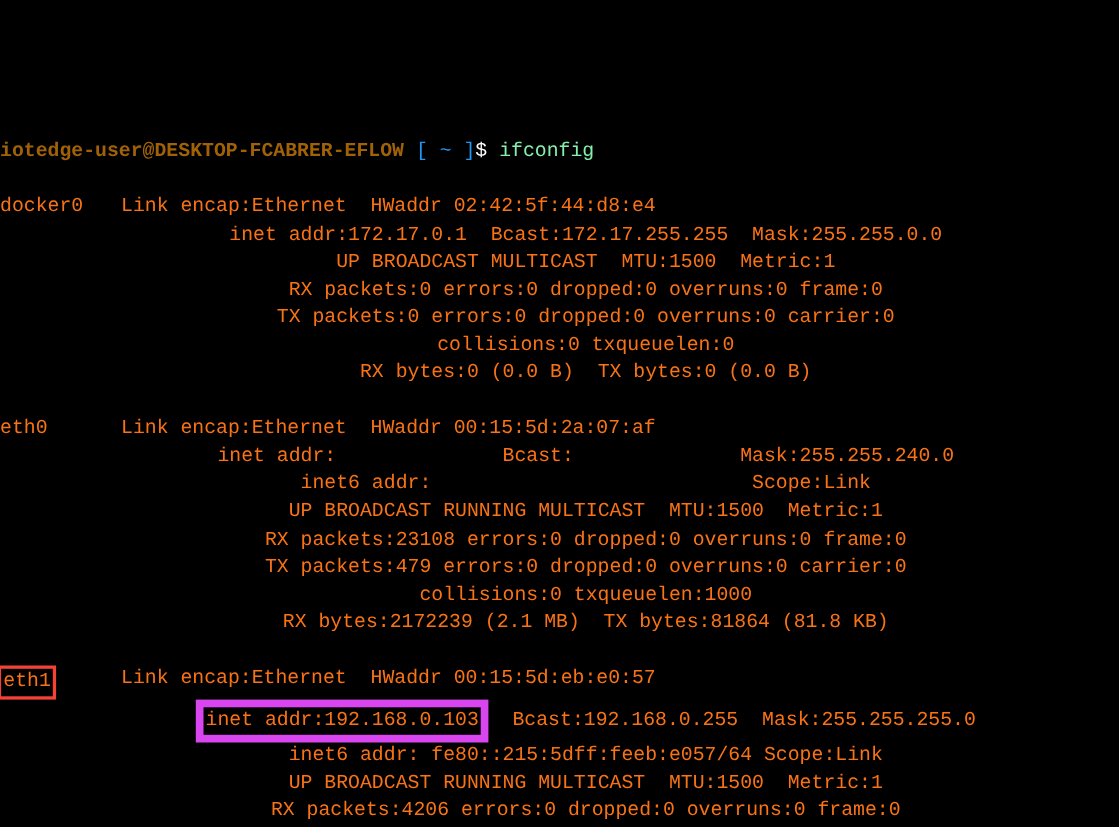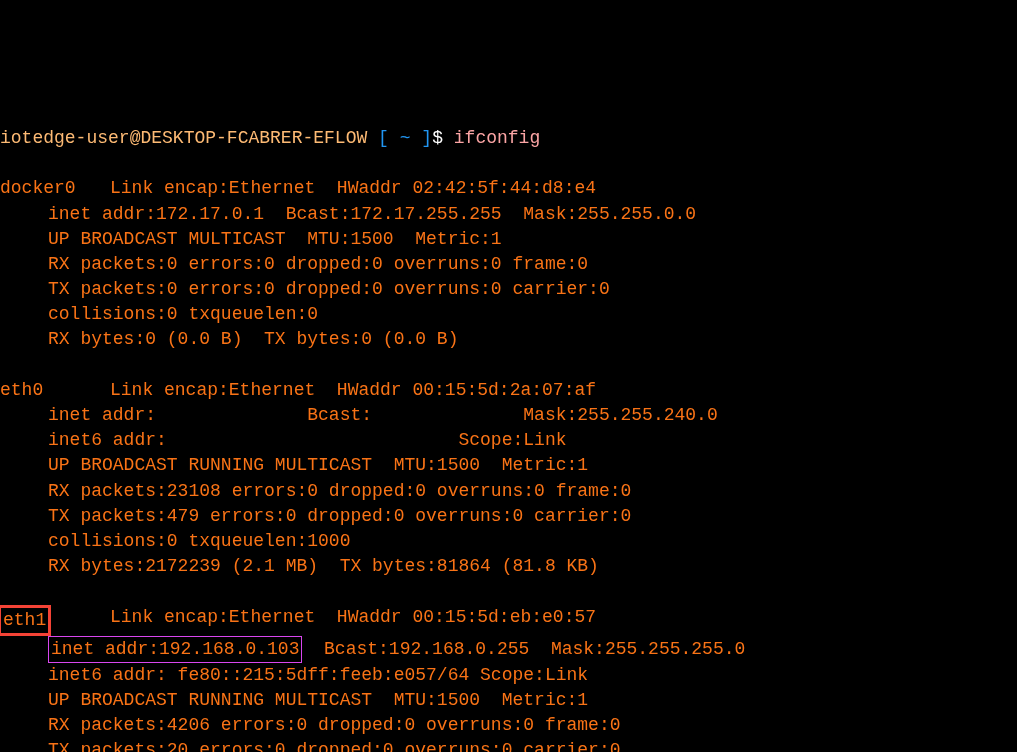--- a/index.html
+++ b/index.html
@@ -8,38 +8,38 @@
       color: #fff;
       font-family: 'Consolas', 'Courier New', monospace;
       font-size: 18px;
       line-height: 1.4;
       padding: 0;
       width: 1017px;
       height: 752px;
       overflow: hidden;
       white-space: pre;
     }
-    .prompt-user { color: #fdba74; }
+    .prompt-user { color: #a16207; font-weight: bold; }
     .prompt-bracket { color: #2196f3; }
     .prompt-path { color: #2196f3; }
     .prompt-dollar { color: #fff; }
-    .command { color: #fca5a5; }
+    .command { color: #86efac; }
     .output { color: #f97316; }
     .line { display: block; }
     .iface-col { display: inline-block; width: 110px; vertical-align: top; }
     .detail { display: inline-block; }
-    .indent { padding-left: 48px; }
+    .indent { padding-left: 48px; text-align: center; }
     .highlight-box-name {
       border: 3px solid #f44336;
       display: inline-block;
       padding: 0 2px;
       margin-left: -2px;
     }
     .highlight-box-addr {
-      border: 1px solid #d946ef;
+      border: 7px solid #d946ef;
       display: inline-block;
       padding: 0 2px;
     }
   </style>
 </head>
 <body>
 
 
 
 <div>

